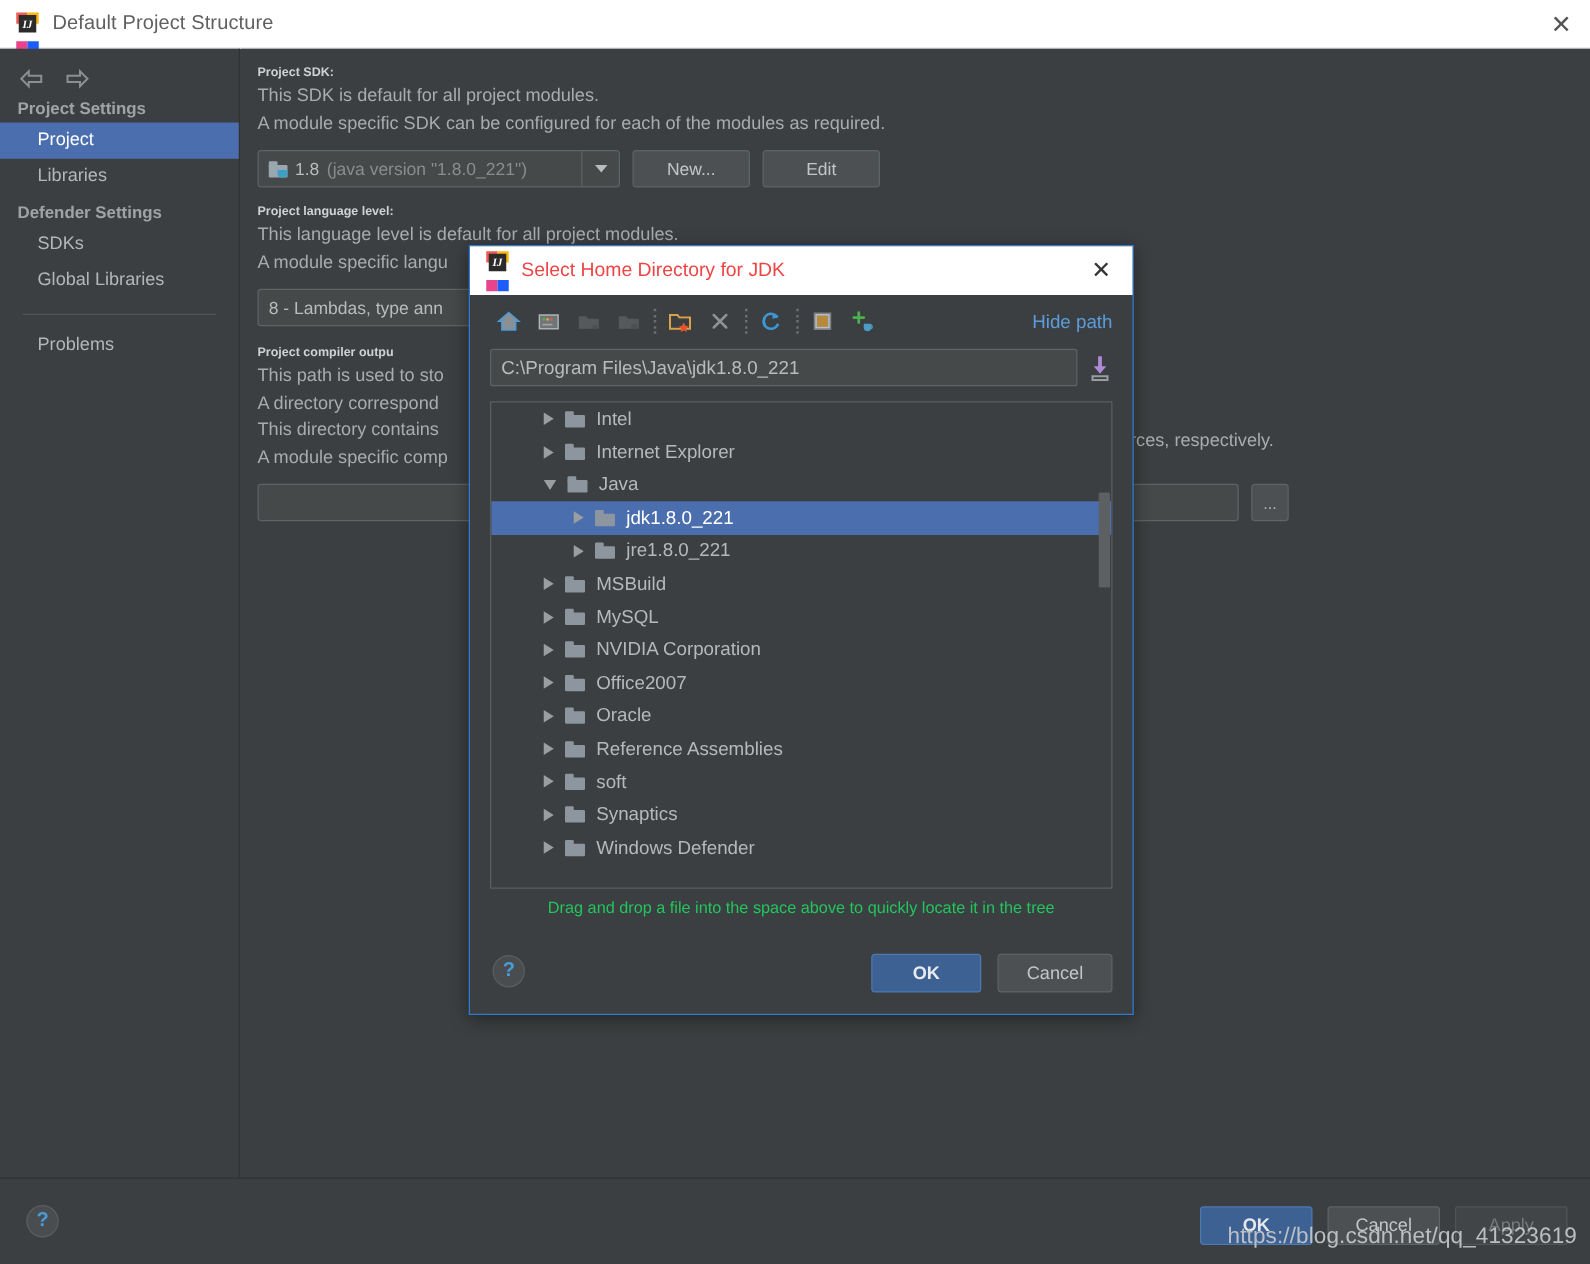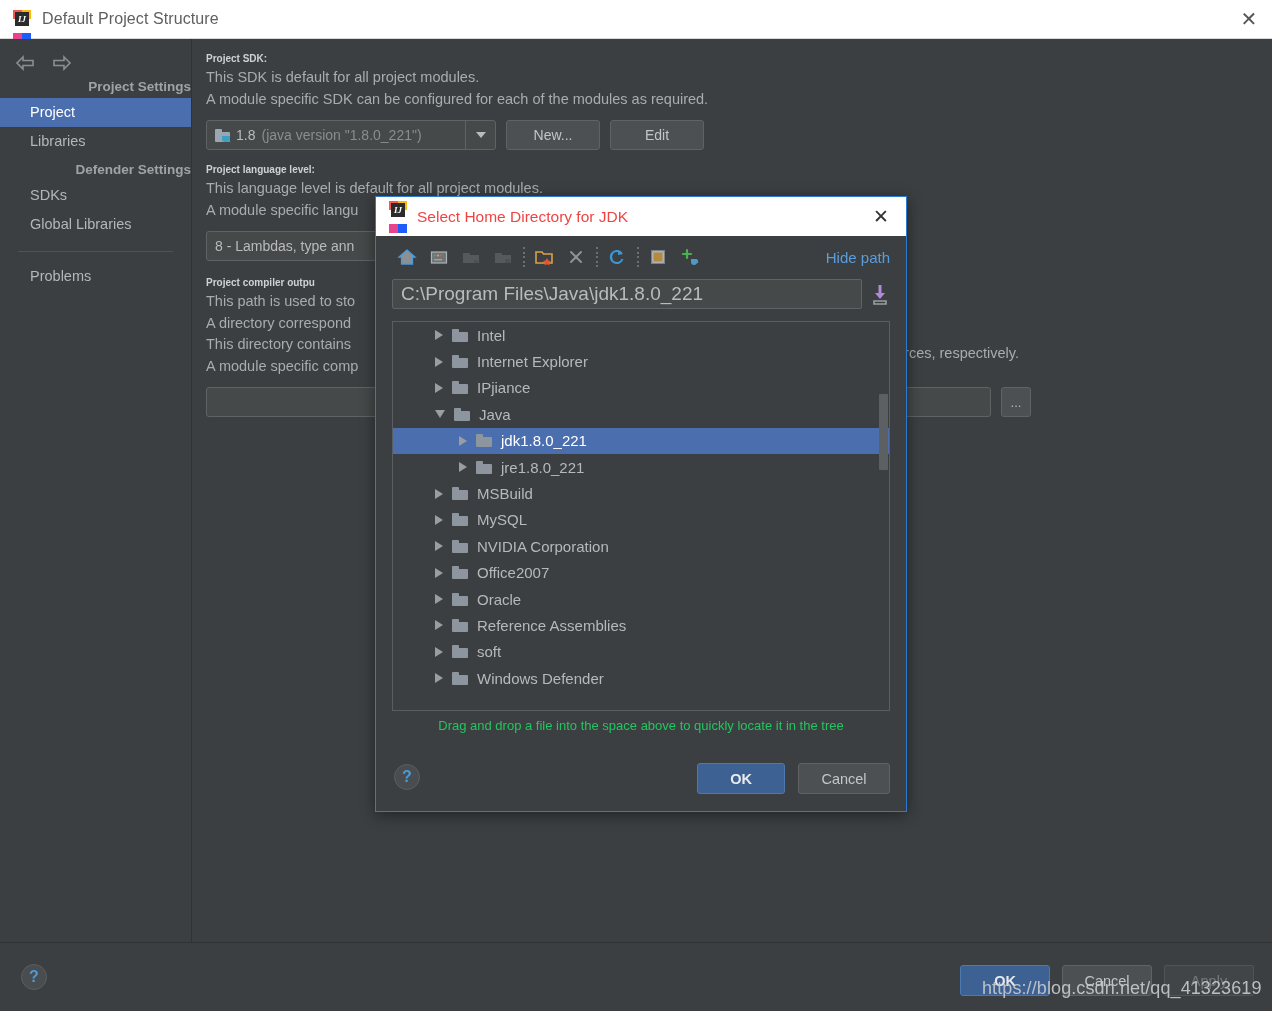--- a/index.html
+++ b/index.html
@@ -42,21 +42,20 @@
   .sidebar {
     position: absolute; left: 0; top: 39px; width: 192px; height: 903px;
     background: #3c3f41; border-right: 1px solid #323232;
   }
   .nav-arrows { display: flex; gap: 15px; padding: 14px 0 0 14px; }
   .nav-arrow { width: 22px; height: 20px; position: relative; }
   .nav-arrow svg { display: block; }
   .side-group {
     font-size: 13.5px; font-weight: bold; color: #a0a3a6;
     padding: 6px 0 4px 14px;
-    text-align: right;
   }
   .side-item {
     font-size: 14.5px; color: #b4b7ba; padding: 5px 0 5px 30px;
     line-height: 19px;
   }
   .side-item.selected { background: #4b6eaf; color: #ffffff; }
   .side-sep {
     height: 1px; background: #4f5356; margin: 12px 18px 10px 18px;
   }
 
@@ -171,21 +170,21 @@
     justify-content: space-between; align-items: center; padding: 2px 0;
   }
   .dot-sep i { width: 2px; height: 2px; background: #6b6f71; display:block; }
   .hide-path {
     position: absolute; right: 0; font-size: 15px; color: #5b9ddc;
   }
 
   .path-row { display: flex; align-items: center; gap: 8px; margin-top: 1px; }
   .path-input {
     flex: 1; height: 30px; background: #45494a; border: 1px solid #5e6366;
-    border-radius: 2px; color: #b9bcbe; font-size: 19px;
+    border-radius: 2px; color: #b9bcbe; font-size: 15px;
     display: flex; align-items: center; padding-left: 8px;
   }
   .dl-icon { width: 20px; height: 24px; }
 
   .tree-box {
     margin-top: 12px; height: 390px; background: #3c3f41;
     border: 1px solid #5a5e60; position: relative; overflow: hidden;
   }
   .tree-row {
     height: 26.4px; display: flex; align-items: center; font-size: 15px;
@@ -458,28 +457,20 @@
           </div>
           <div class="tree-row">
             <span class="tri"></span>
             <span class="fold">
               <i class="t"></i>
               <i class="b"></i>
             </span>
             <span>Internet Explorer</span>
           </div>
           <div class="tree-row">
-            <span class="tri"></span>
-            <span class="fold">
-              <i class="t"></i>
-              <i class="b"></i>
-            </span>
-            <span>IPjiance</span>
-          </div>
-          <div class="tree-row">
             <span class="tri open"></span>
             <span class="fold">
               <i class="t"></i>
               <i class="b"></i>
             </span>
             <span>Java</span>
           </div>
           <div class="tree-row depth2 sel">
             <span class="tri"></span>
             <span class="fold">
@@ -544,20 +535,28 @@
             </span>
             <span>Reference Assemblies</span>
           </div>
           <div class="tree-row">
             <span class="tri"></span>
             <span class="fold">
               <i class="t"></i>
               <i class="b"></i>
             </span>
             <span>soft</span>
+          </div>
+          <div class="tree-row">
+            <span class="tri"></span>
+            <span class="fold">
+              <i class="t"></i>
+              <i class="b"></i>
+            </span>
+            <span>Synaptics</span>
           </div>
           <div class="tree-row">
             <span class="tri"></span>
             <span class="fold">
               <i class="t"></i>
               <i class="b"></i>
             </span>
             <span>Windows Defender</span>
           </div>
         </div>

